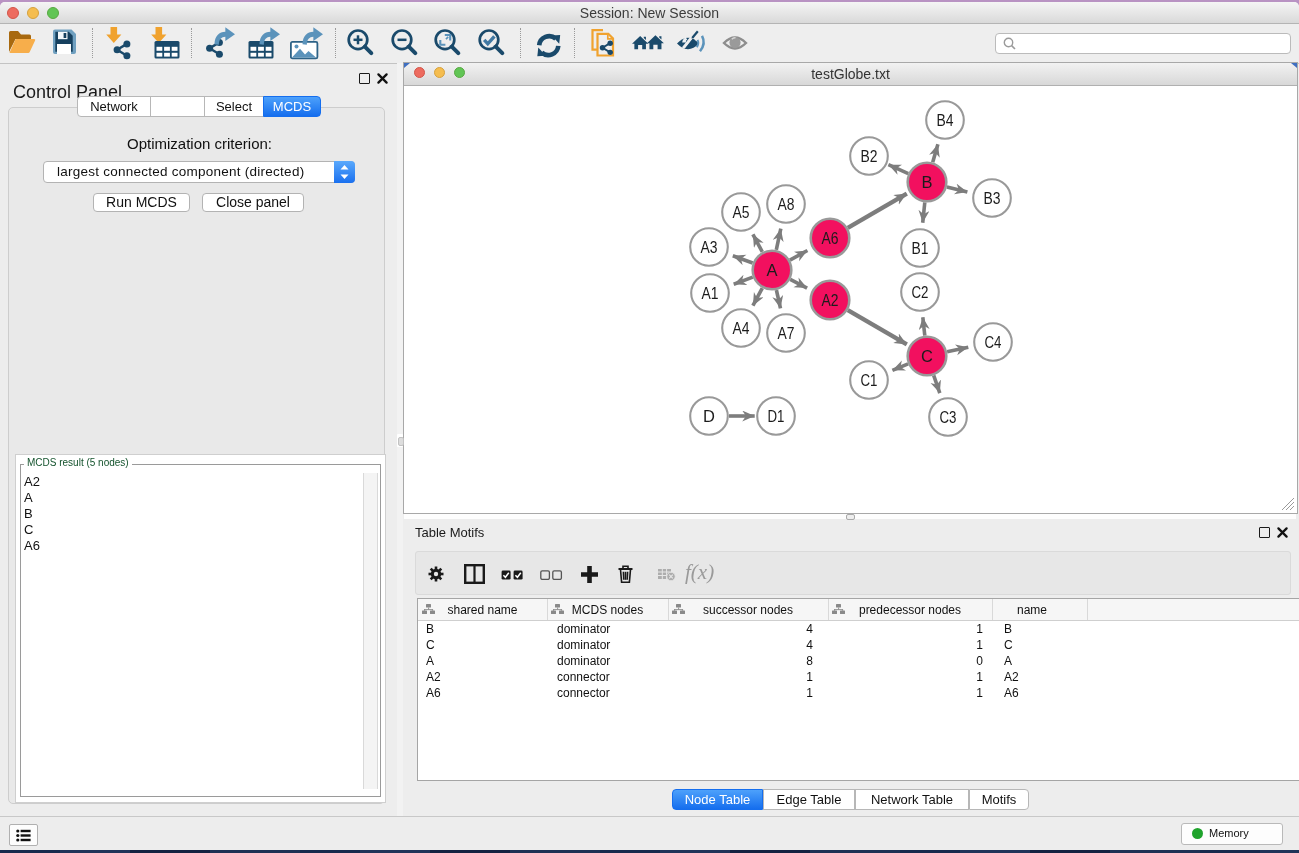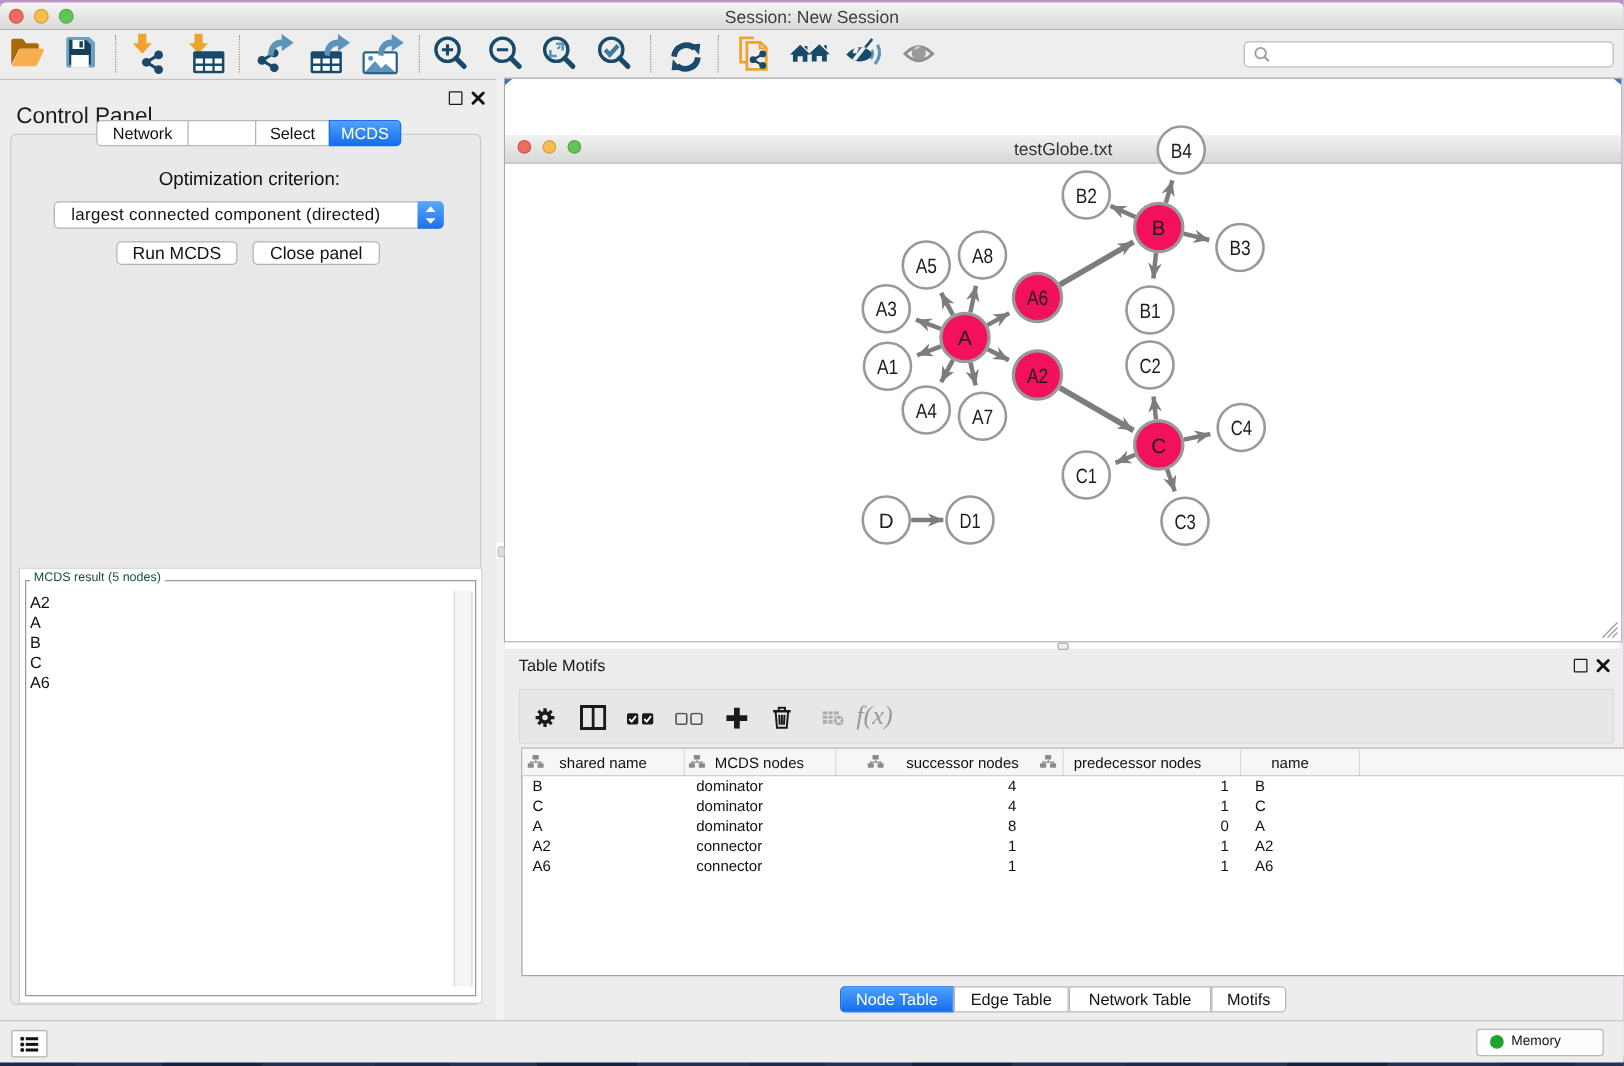--- a/index.html
+++ b/index.html
@@ -47,21 +47,21 @@
 #groupbox .glabel{position:absolute;left:3px;top:-8px;background:#fff;padding:0 3px;
   font-size:10px;color:#14532d;white-space:nowrap;}
 #mlist{position:absolute;left:1px;top:9px;width:342px;height:316px;background:#fff;
   font-size:13px;color:#111;line-height:16px;padding-left:2px;}
 #mscroll{position:absolute;right:2px;top:8px;width:13px;height:316px;background:#f4f4f4;
   border-left:1px solid #d9d9d9;border-right:1px solid #d9d9d9;}
 
 #netwin{position:absolute;left:403px;top:60px;width:893px;height:450px;
   background:#fff;border:1px solid #a8a8a8;}
 #net-titlebar{position:absolute;left:0;top:0;width:100%;height:22px;
-  background:linear-gradient(#f2f2f2,#d8d8d8);border-bottom:1px solid #b0b0b0;margin-top:45px;}
+  background:linear-gradient(#f2f2f2,#d8d8d8);border-bottom:1px solid #b0b0b0;}
 #net-titlebar .title{position:absolute;left:0;right:0;top:3px;text-align:center;
   font-size:14px;color:#333;}
 
 #tp-title{position:absolute;left:415px;top:523px;font-size:13px;color:#1a1a1a;}
 #tp-toolbar{position:absolute;left:415px;top:549px;width:874px;height:42px;
   background:#e7e7e7;border:1px solid #dadada;border-radius:3px;}
 #ttable{position:absolute;left:417px;top:596px;width:873px;height:181px;background:#fff;
   border:1px solid #a5a5a5;font-size:12px;color:#111;padding-left:28px;}
 #thead{position:absolute;left:0;top:0;width:100%;height:21px;background:#f6f6f6;
   border-bottom:1px solid #cfcfcf;}
@@ -477,21 +477,21 @@
               <rect x="0" y="6.5" width="5" height="3.6" rx="0.5"></rect>
               <rect x="8" y="6.5" width="5" height="3.6" rx="0.5"></rect>
               <path d="M6.2,3.5h0.9v2h-0.9z"></path>
               <path d="M2,5.2h9v0.9H2z"></path>
               <path d="M2,5.2h0.9v1.5H2z"></path>
               <path d="M10.2,5.2h0.9v1.5h-0.9z"></path>
             </g>
           </svg>
           <div class="thtext">MCDS nodes</div>
         </div>
-        <div class="thcell" style="left:250px;width:160px;margin-left:22px;">
+        <div class="thcell" style="left:250px;width:160px;">
           <svg width="13" height="11" viewBox="0 0 13 11" style="position:absolute;left:4px;top:5px;">
             <g fill="#8a8a8a">
               <rect x="4" y="0" width="5" height="3.6" rx="0.5"></rect>
               <rect x="0" y="6.5" width="5" height="3.6" rx="0.5"></rect>
               <rect x="8" y="6.5" width="5" height="3.6" rx="0.5"></rect>
               <path d="M6.2,3.5h0.9v2h-0.9z"></path>
               <path d="M2,5.2h9v0.9H2z"></path>
               <path d="M2,5.2h0.9v1.5H2z"></path>
               <path d="M10.2,5.2h0.9v1.5h-0.9z"></path>
             </g>

